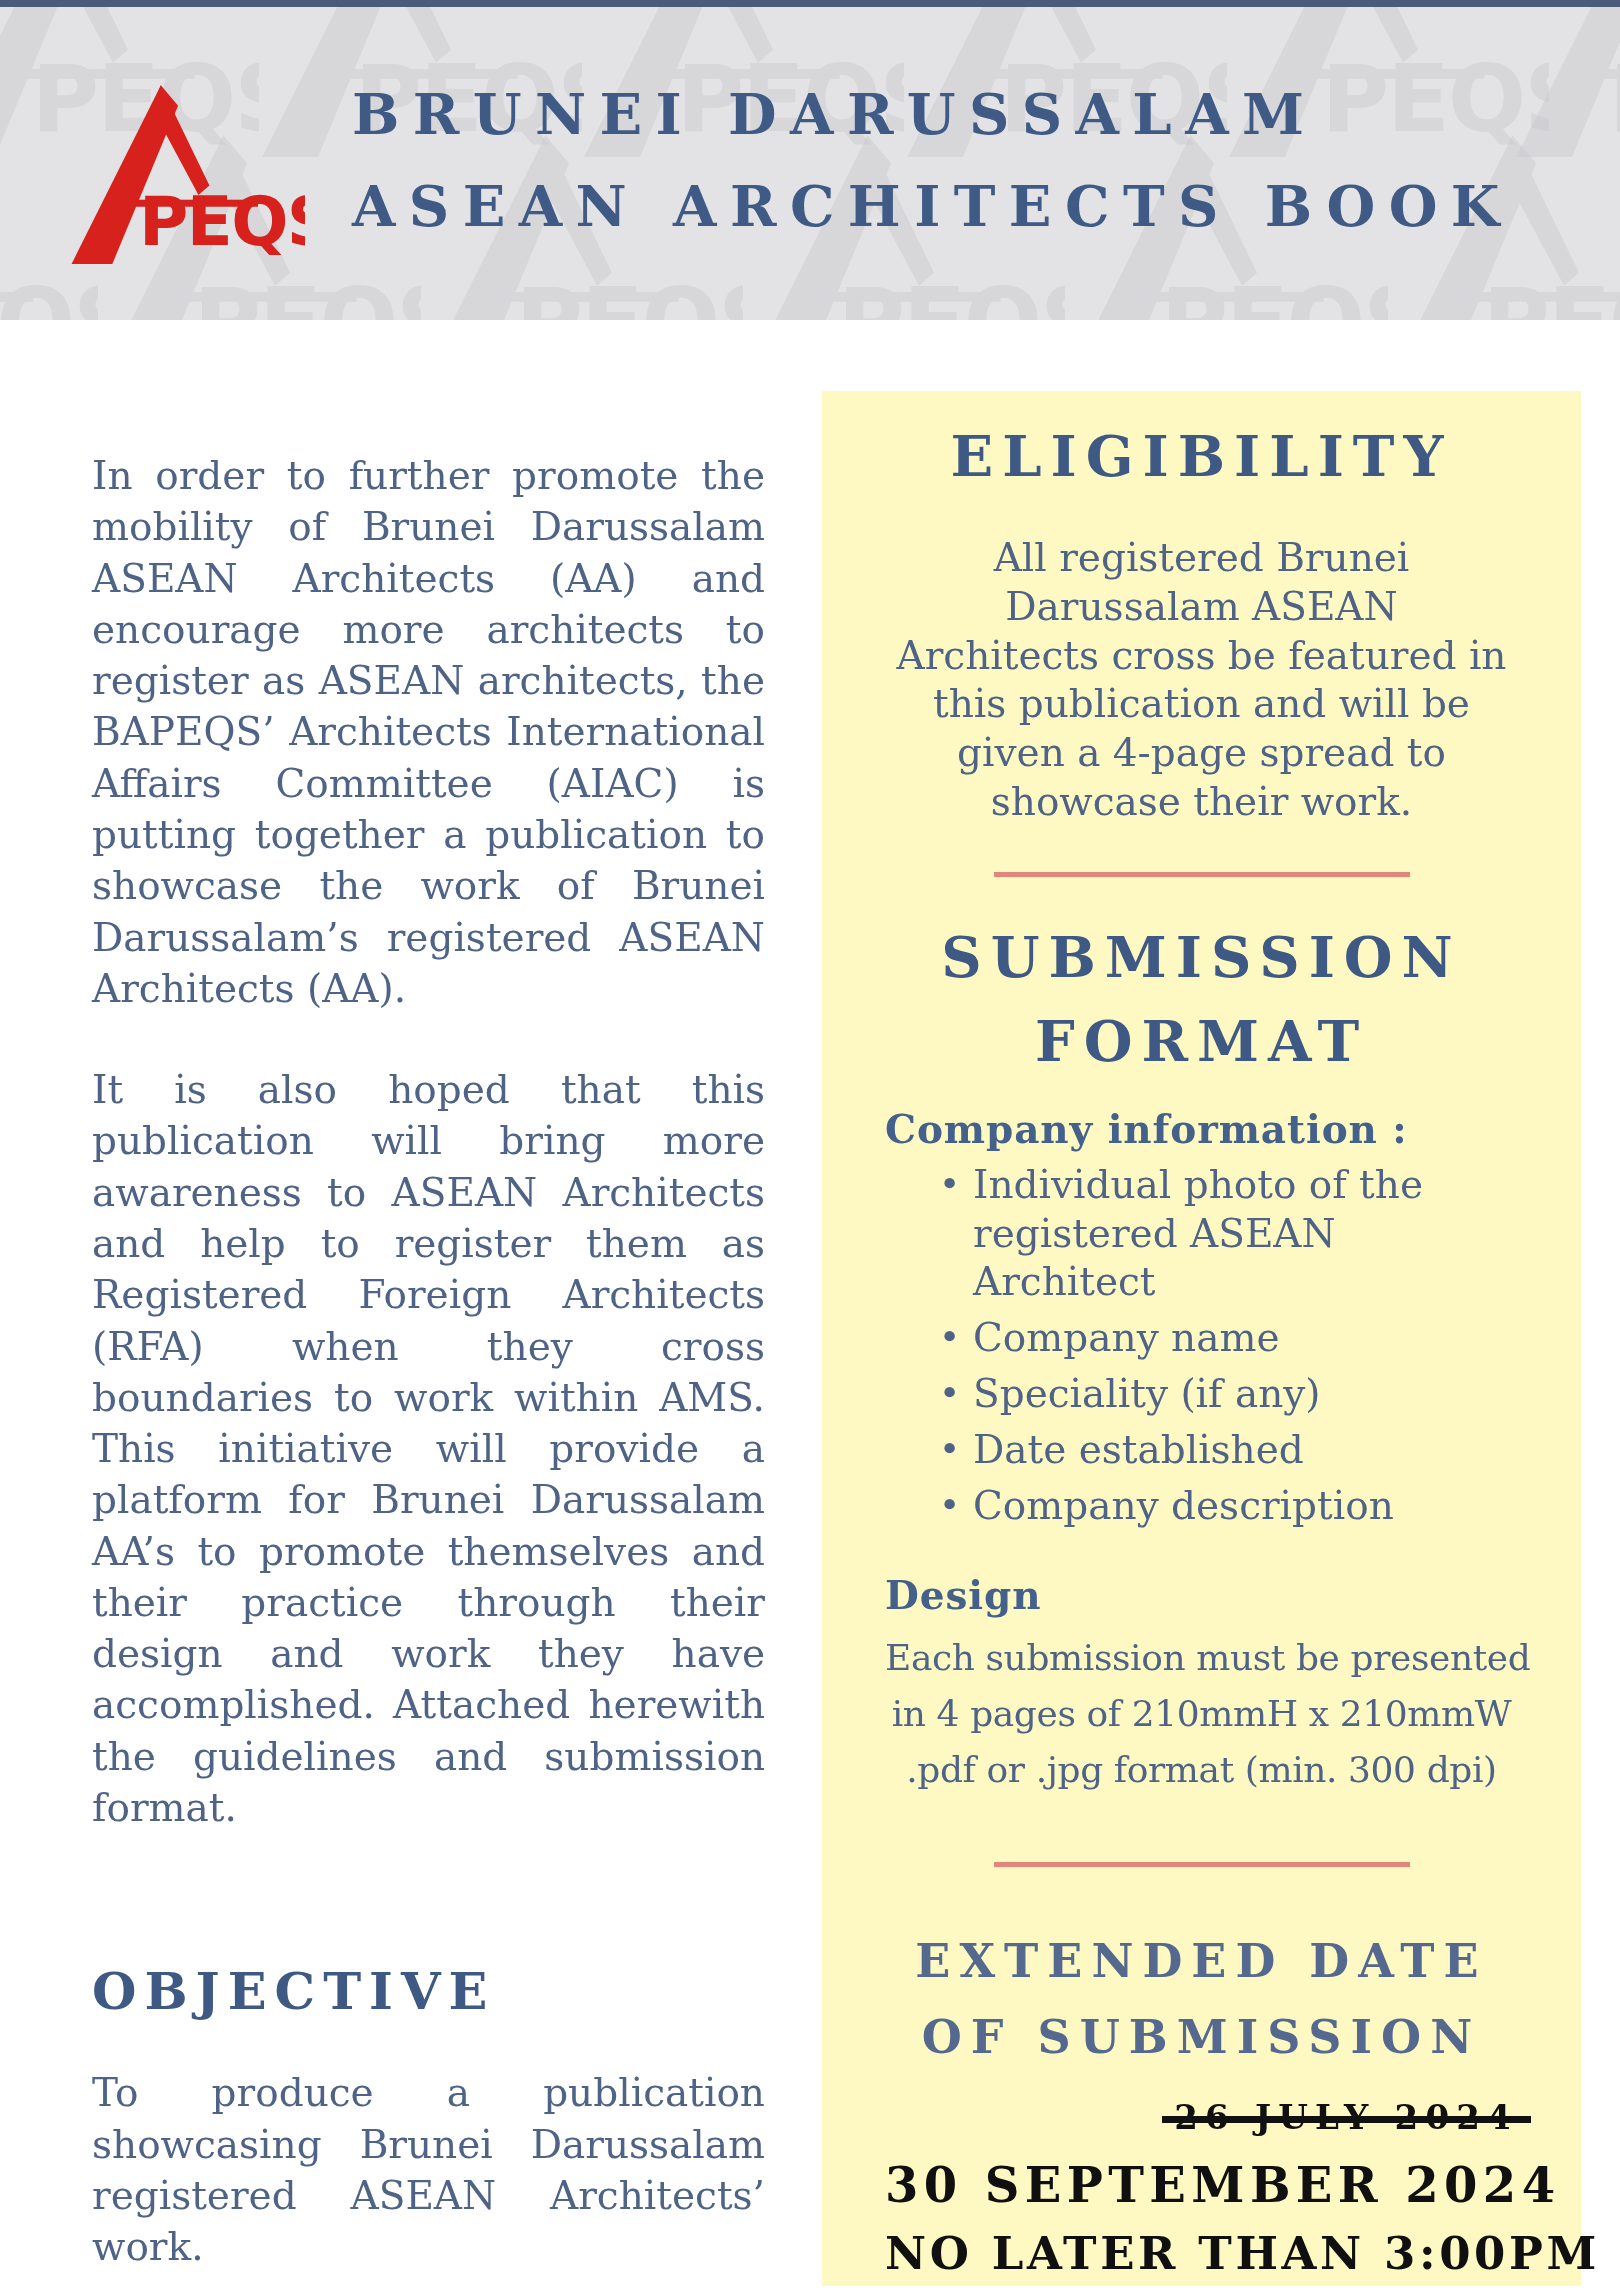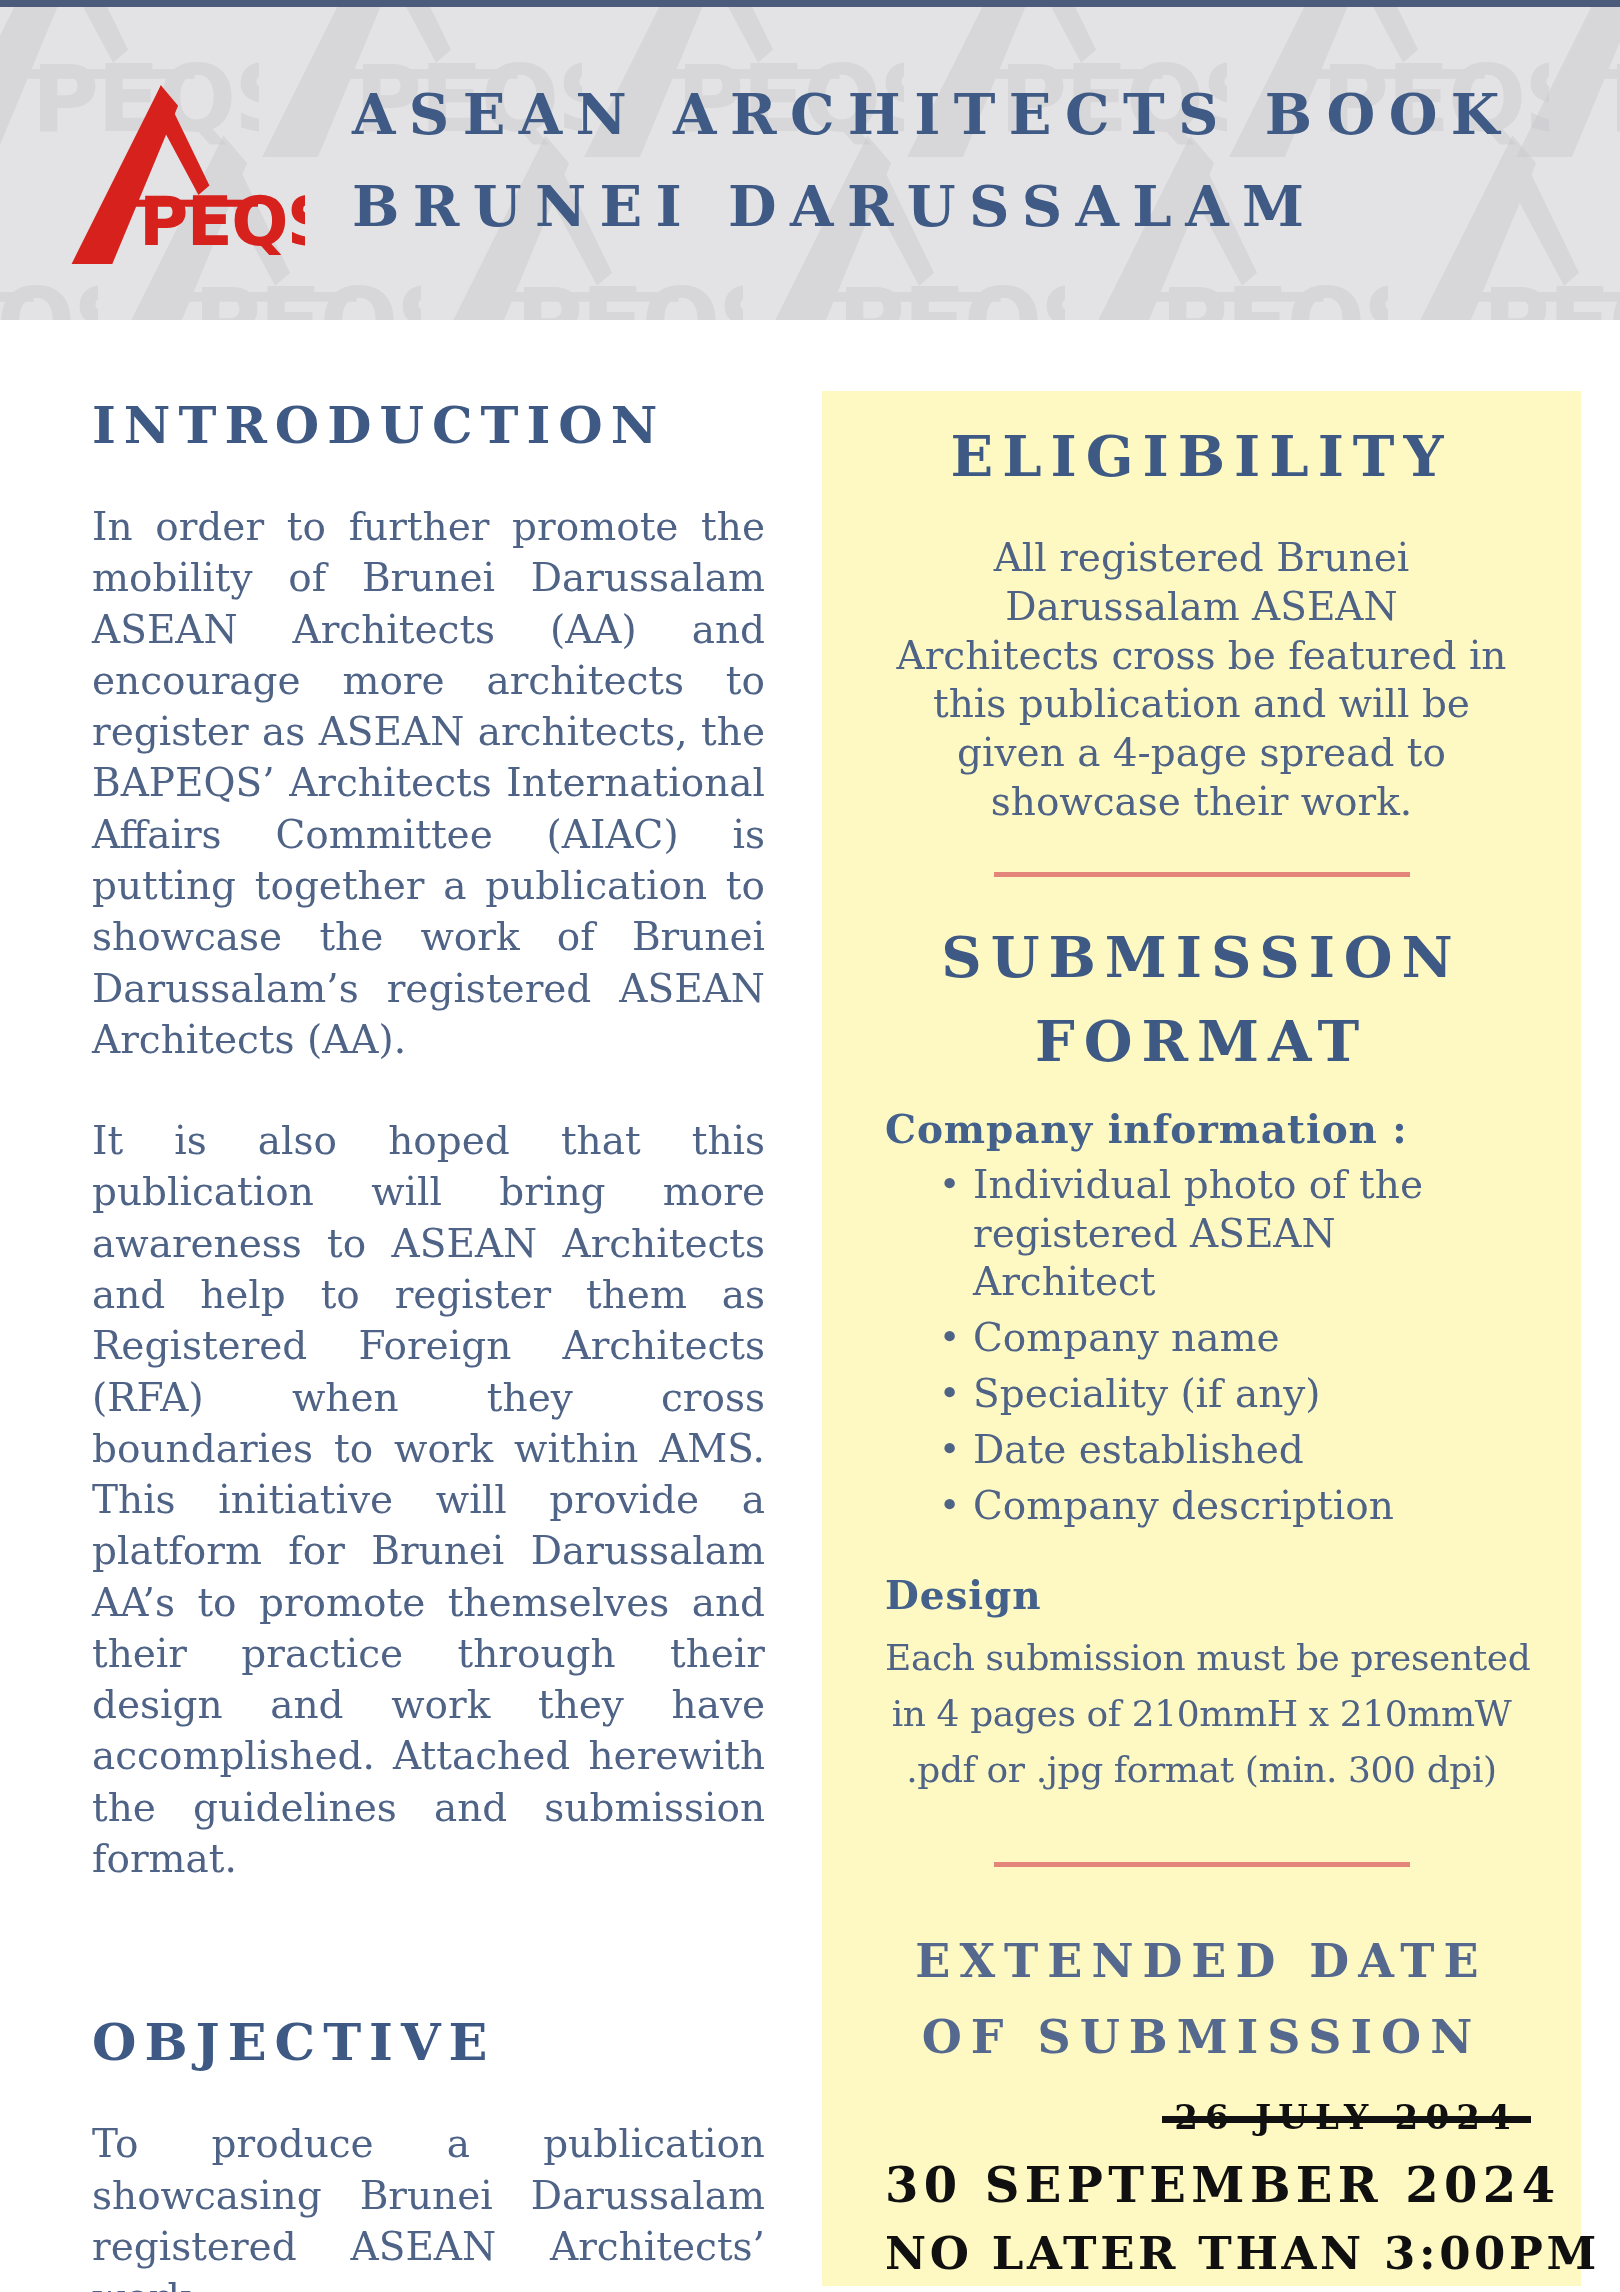--- a/index.html
+++ b/index.html
@@ -93,27 +93,26 @@
       </svg>
     <svg class="wm" style="left:1388px;top:107px;width:322px;height:279px" viewBox="0 0 360 312" width="322" height="279">
         <use href="#apeqs-mark"></use>
       </svg>
 
     <svg class="logo" viewBox="0 0 262 282" width="235" height="253">
         <use href="#apeqs-mark"></use>
       </svg>
 
     <div class="title">
+      <div>BRUNEI DARUSSALAM</div>
       <div>ASEAN ARCHITECTS BOOK</div>
-      <div>BRUNEI DARUSSALAM</div>
     </div>
   </div>
 
   <div class="left-col">
-    <h2 class="h-sec">INTRODUCTION</h2>
     <p class="body-p">In order to further promote the mobility of Brunei Darussalam ASEAN Architects (AA) and encourage more architects to register as ASEAN architects, the BAPEQS’ Architects International Affairs Committee (AIAC) is putting together a publication to showcase the work of Brunei Darussalam’s registered ASEAN Architects (AA).</p>
     <p class="body-p">It is also hoped that this publication will bring more awareness to ASEAN Architects and help to register them as Registered Foreign Architects (RFA) when they cross boundaries to work within AMS. This initiative will provide a platform for Brunei Darussalam AA’s to promote themselves and their practice through their design and work they have accomplished. Attached herewith the guidelines and submission format.</p>
     <h2 class="h-sec objective-h">OBJECTIVE</h2>
     <p class="body-p">To produce a publication showcasing Brunei Darussalam registered ASEAN Architects’ work.</p>
   </div>
 
   <div class="panel">
     <h2 class="panel-h">ELIGIBILITY</h2>
     <div class="elig-lines">
       <div>All registered Brunei</div>

